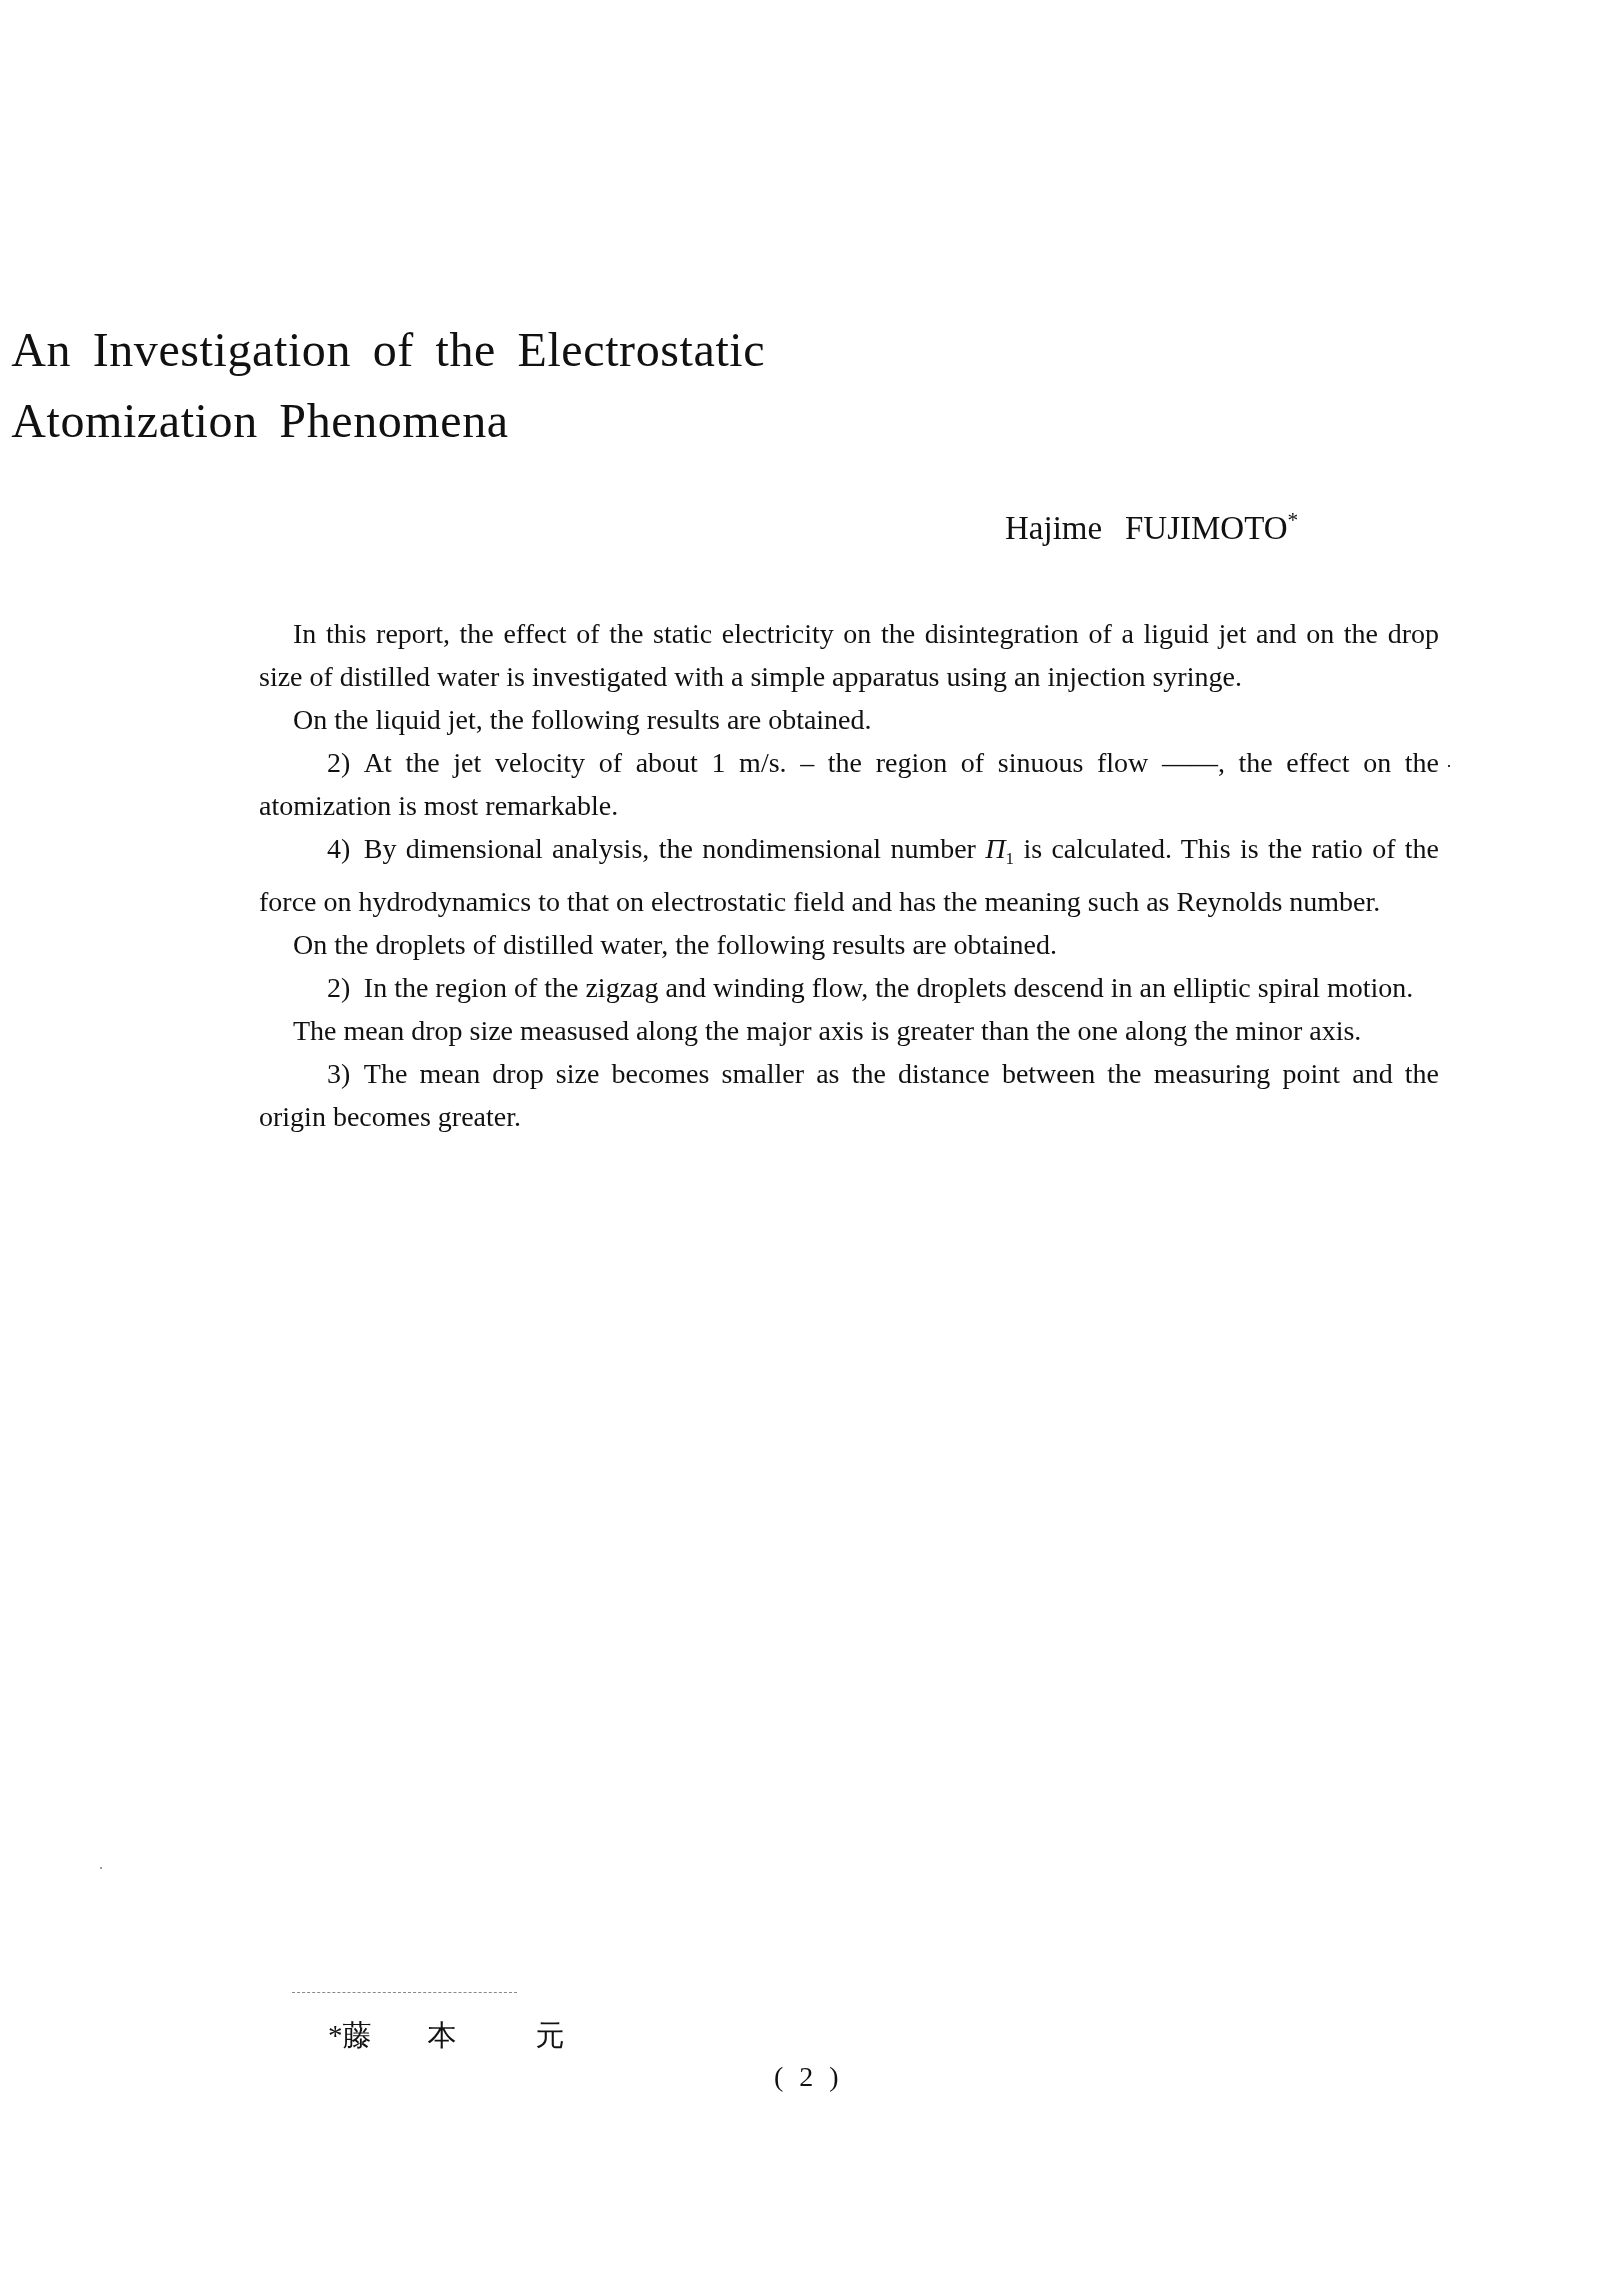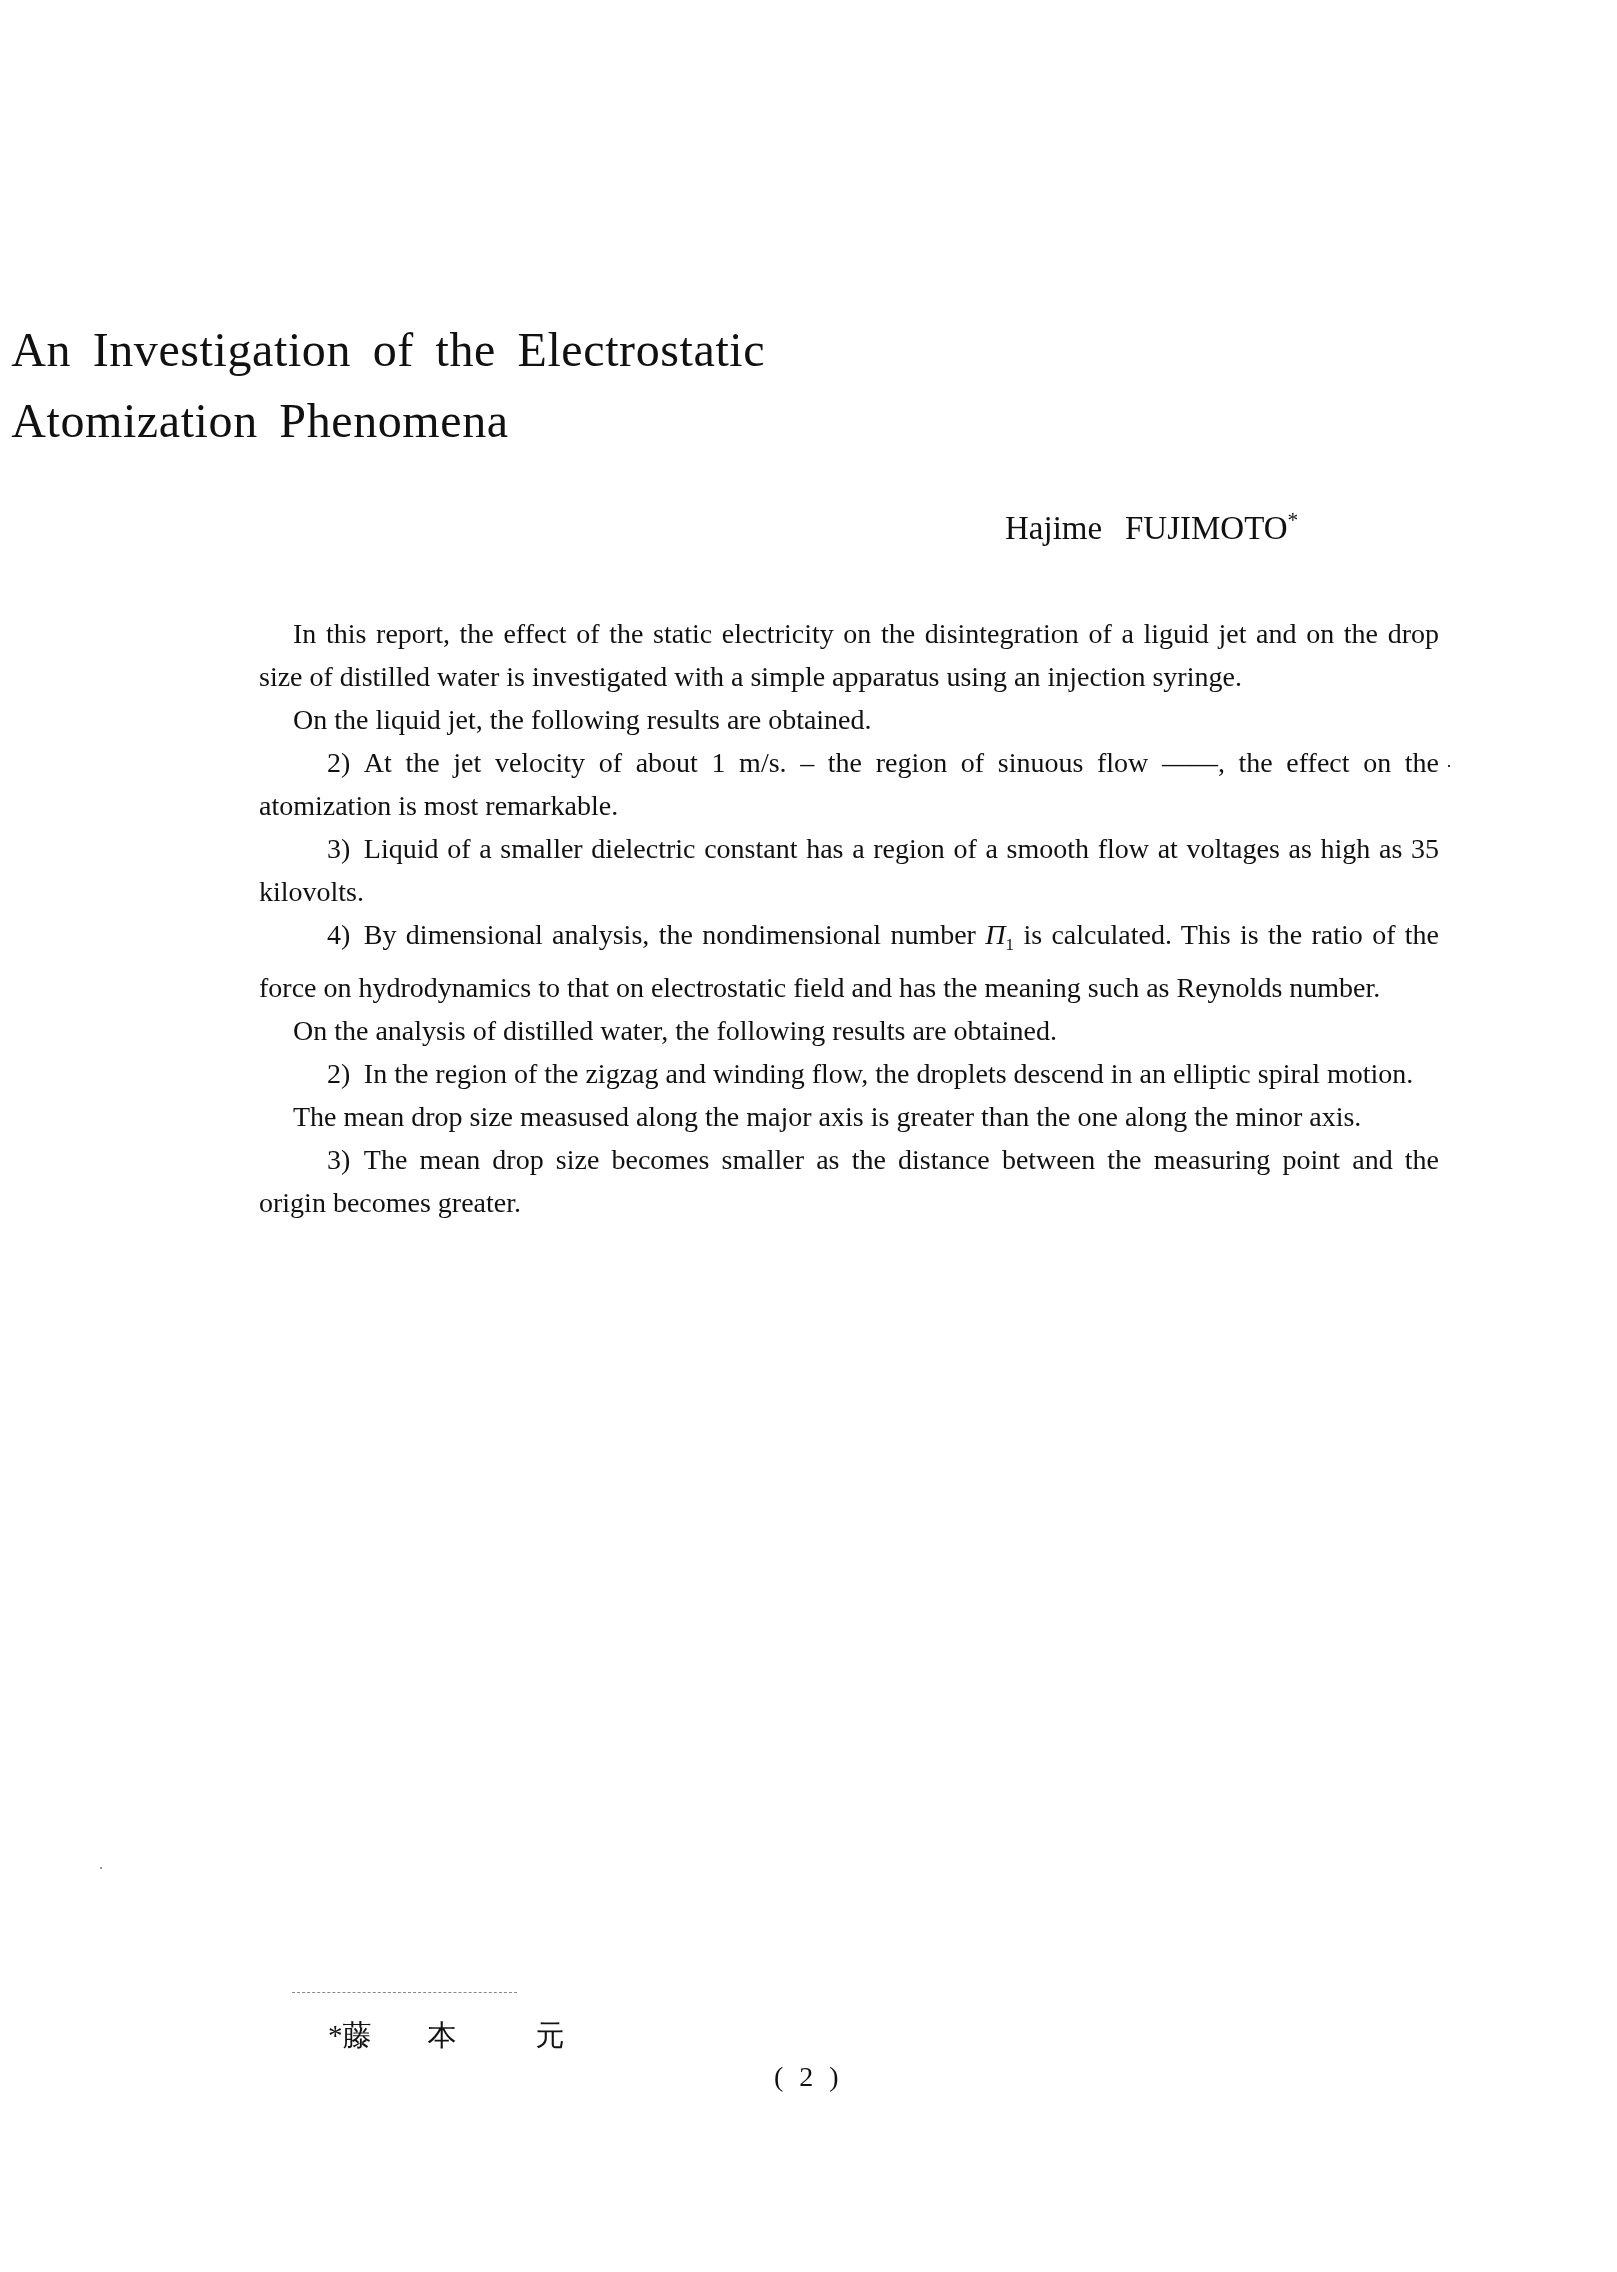--- a/index.html
+++ b/index.html
@@ -118,29 +118,26 @@
 </div>
 
 <div class="abstract">
   <p>In this report, the effect of the static electricity on the disintegration of a liguid jet and on the drop size of distilled water is investigated with a simple apparatus using an injection syringe.</p>
   <p>On the liquid jet, the following results are obtained.</p>
 
   <p>
     <span class="num">2)</span><span>At the jet velocity of about 1 m/s. –   the region of sinuous flow ——, the effect on the atomization is most remarkable.</span>
   </p>
   <p>
-    <span class="num">3)</span><span>Liquid of a smaller dielectric constant has a region of a smooth flow at voltages as high as 35 kilovolts.</span>
-  </p>
-  <p>
     <span class="num">4)</span><span>By dimensional analysis, the nondimensional number</span>
     <span class="sub1"><span>Π</span><sub>1</sub></span>
     <span>is calculated.  This is the ratio of the force on hydrodynamics to that on electrostatic field and has the meaning such as Reynolds number.</span>
   </p>
 
-  <p>On the analysis of distilled water, the following results are obtained.</p>
+  <p>On the droplets of distilled water, the following results are obtained.</p>
 
   <p>
     <span class="num">2)</span><span>In the region of the zigzag and winding flow, the droplets descend in an elliptic spiral motion.</span>
   </p>
   <p>The mean drop size measused along the major axis is greater than the one along the minor axis.</p>
   <p>
     <span class="num">3)</span><span>The mean drop size becomes smaller as the distance between the measuring point and the origin becomes greater.</span>
   </p>
 </div>
 

